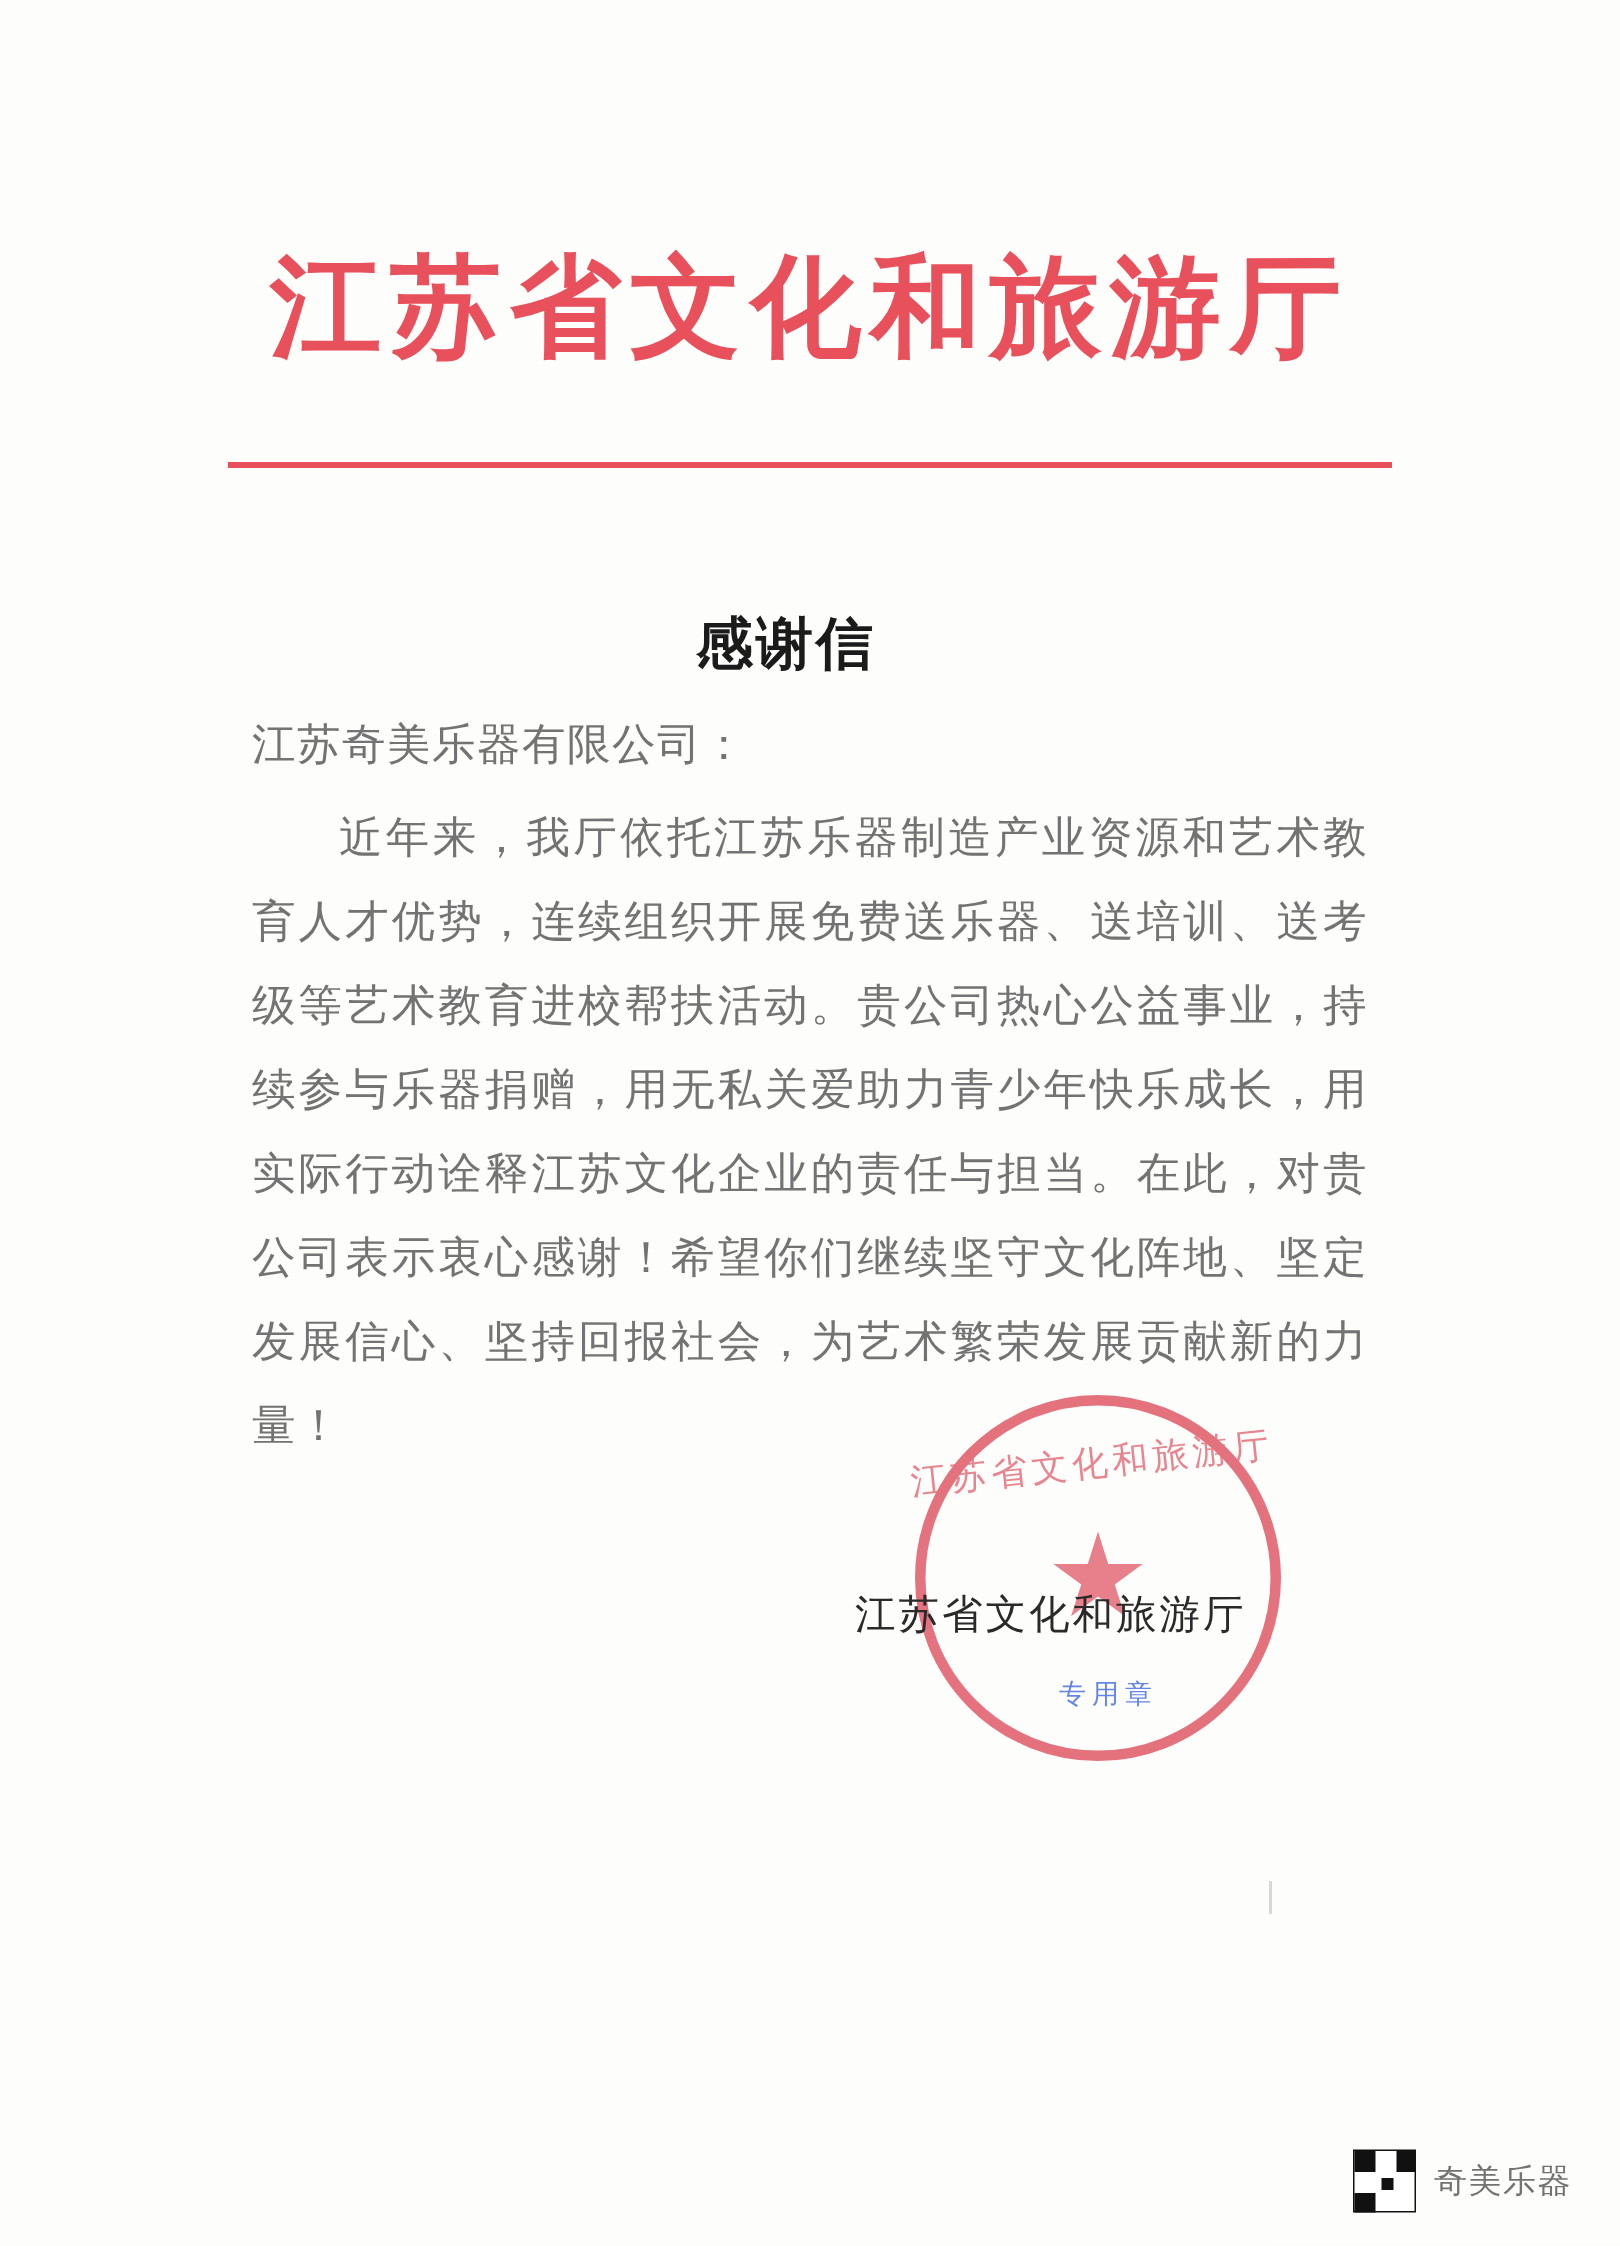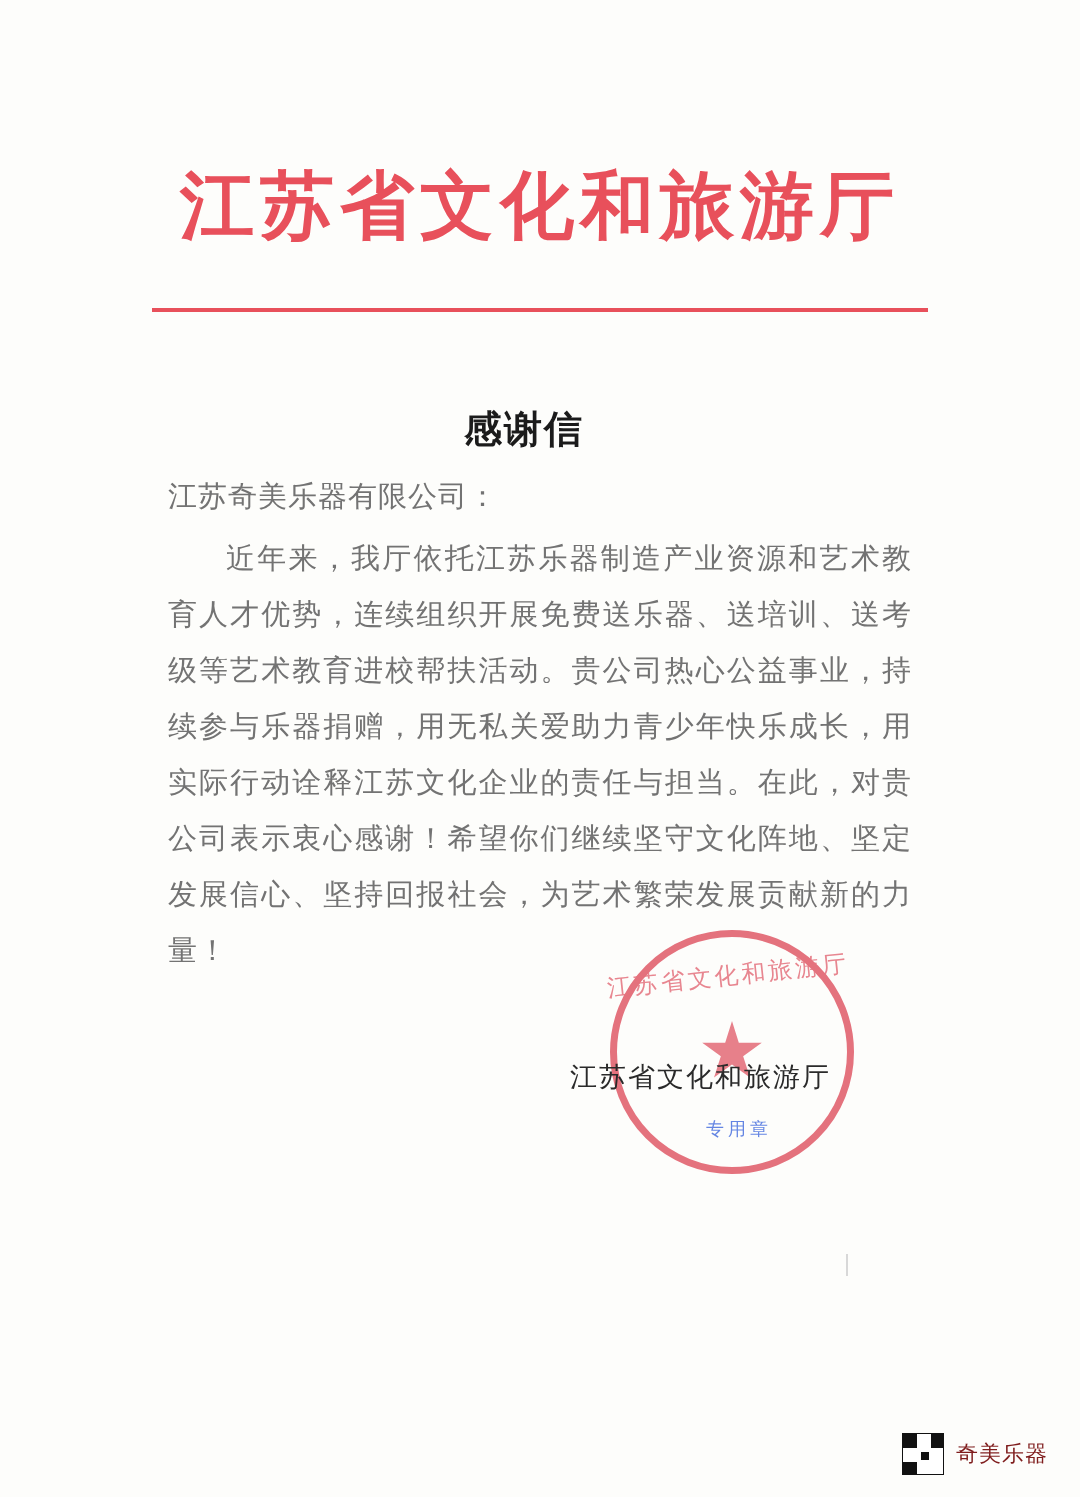--- a/index.html
+++ b/index.html
@@ -172,21 +172,21 @@
       linear-gradient(#111 0 0) 28px 0/14px 14px no-repeat,
       linear-gradient(#111 0 0) 0 28px/14px 14px no-repeat,
       linear-gradient(#111 0 0) 18px 18px/8px 8px no-repeat,
       #fff;
     border: 1px solid #111;
     box-sizing: border-box;
   }
   .brand-name {
     font-family: "DejaVu Sans", "Liberation Sans", sans-serif;
     font-size: 22px;
-    color: #7f1d1d;
+    color: #737373;
     letter-spacing: 1px;
   }
 
   
   .scan-mark {
     position: absolute;
     top: 1254px;
     left: 846px;
     width: 2px;
     height: 22px;

